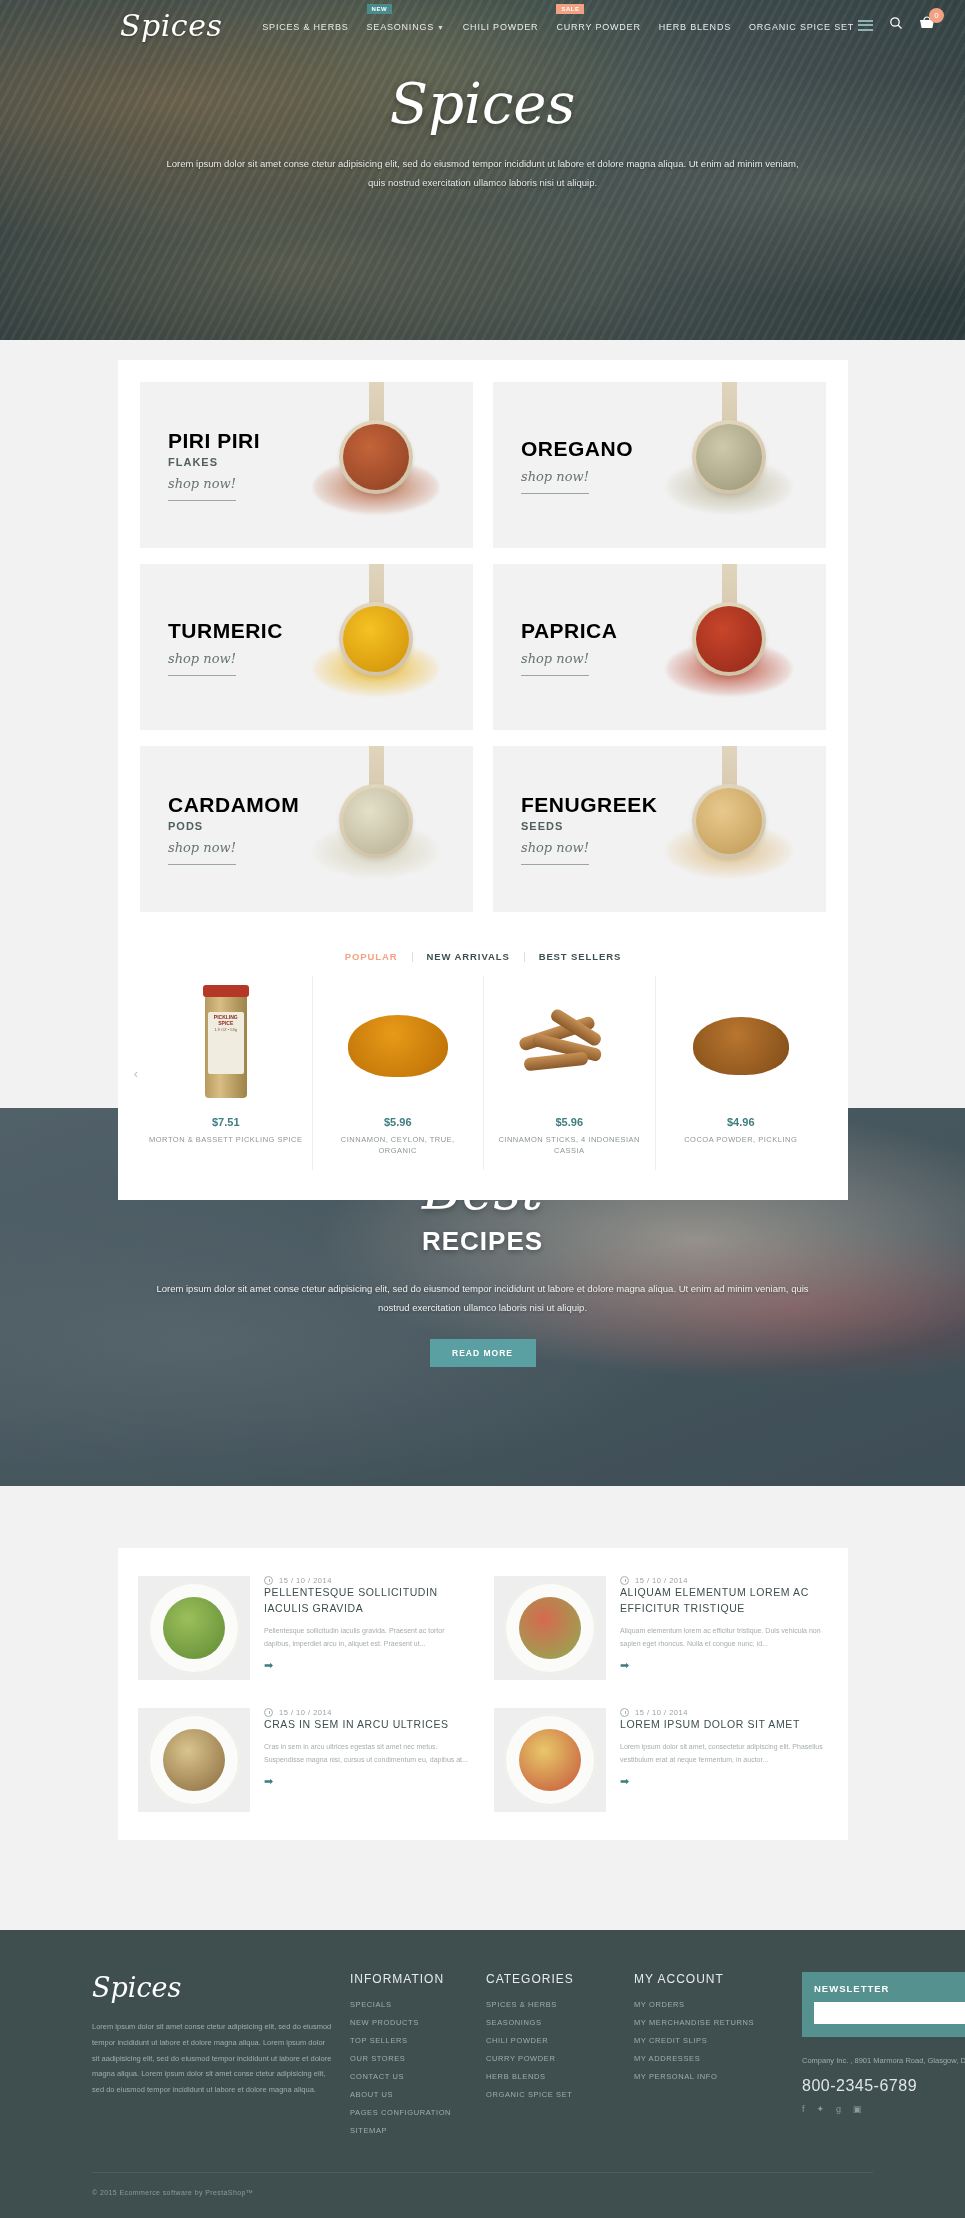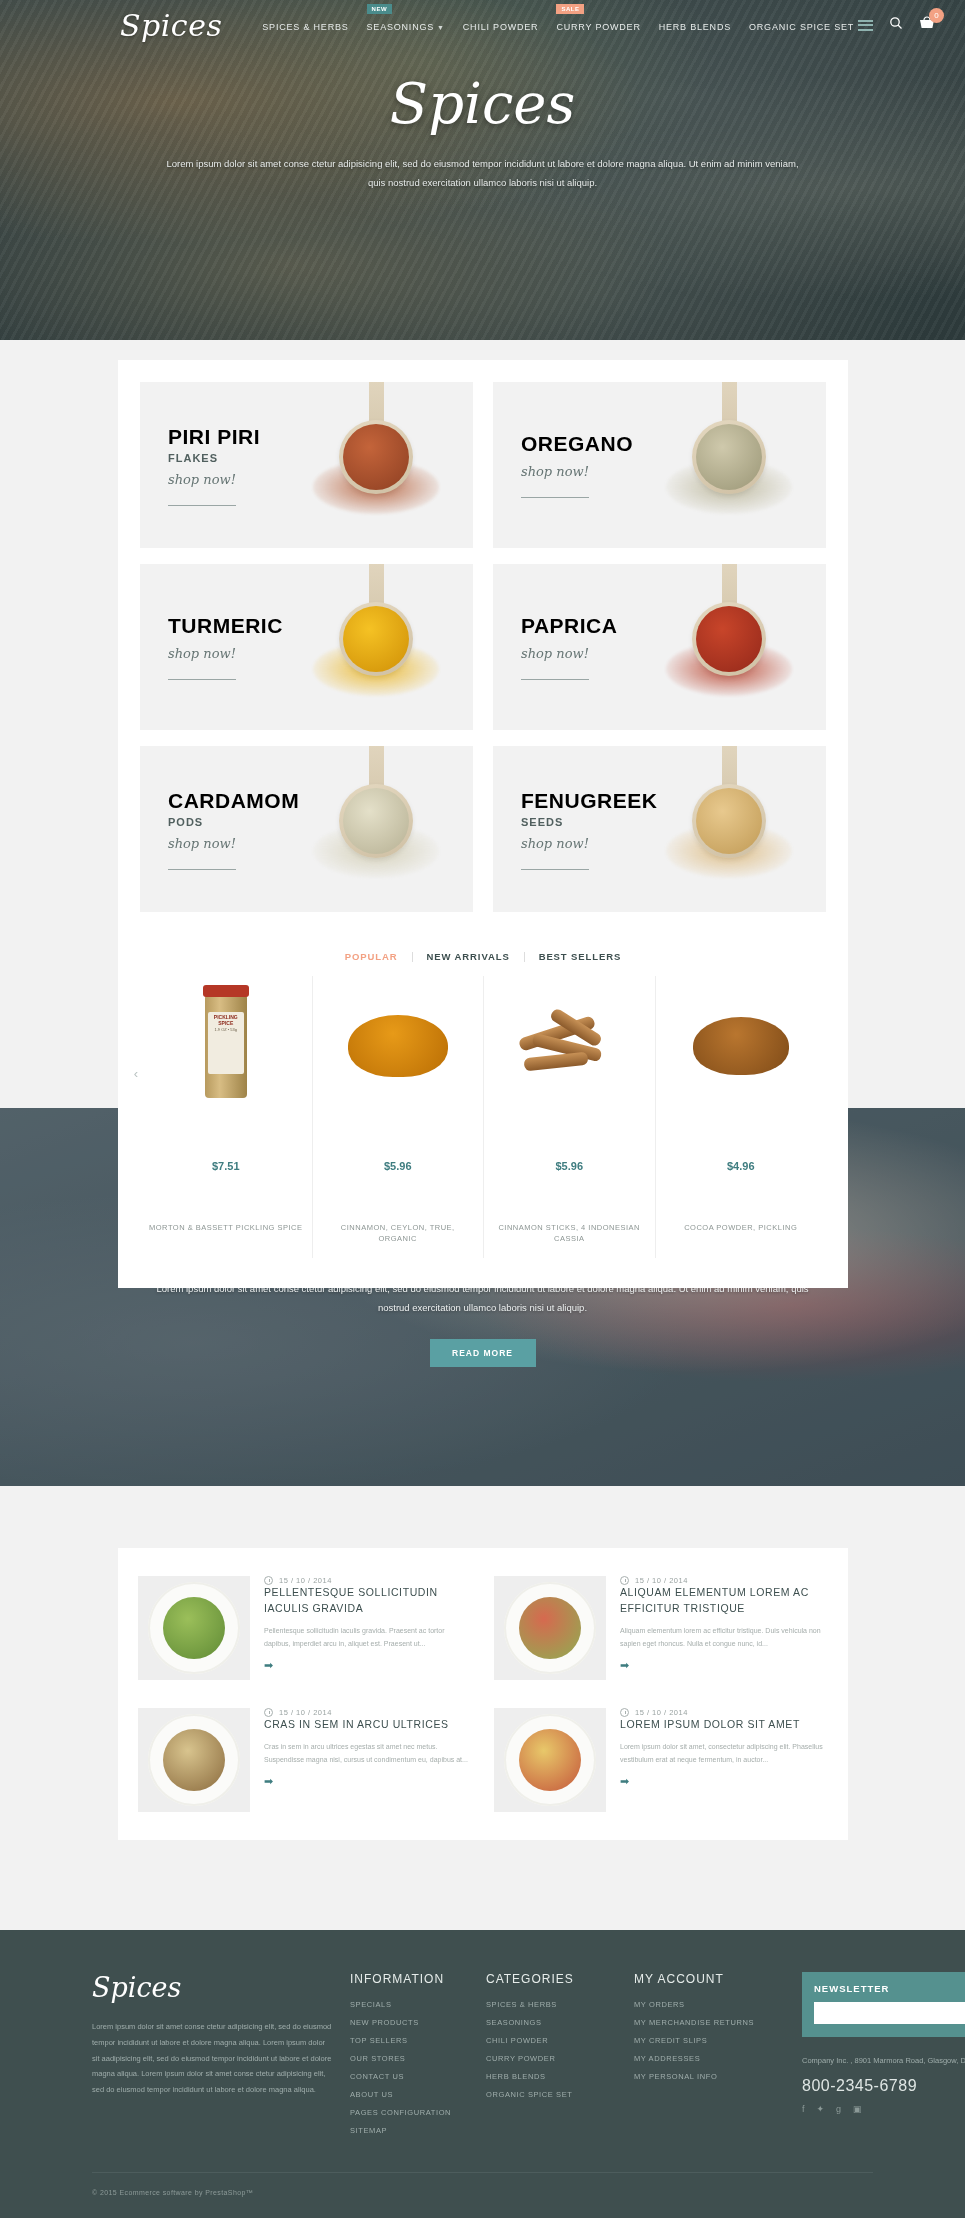--- a/index.html
+++ b/index.html
@@ -80,21 +80,21 @@
   .tile {
     position:relative; height:166px; background:#f2f2f2; overflow:hidden;
     display:flex; align-items:center; cursor:pointer;
   }
   .tile-txt { padding-left:28px; position:relative; z-index:3; }
   .tile-name { font-size:21px; font-weight:bold; letter-spacing:.5px; color:#000000; }
   .tile-sub { font-size:11px; font-weight:bold; letter-spacing:1px; color:#51605f; margin-top:3px; }
   .tile-cta {
     font-family:"DejaVu Serif", serif; font-style:italic; font-size:13px;
     color:#667574; margin-top:8px; border-bottom:1px solid #9aa6a5;
-    display:inline-block; padding-bottom:18px;
+    display:inline-block; padding-bottom:9px;
   }
   .spoon { position:absolute; right:22px; top:0; bottom:0; width:150px; }
   .spoon .handle {
     position:absolute; left:50%; top:-42px; width:15px; height:86px;
     margin-left:-7px; border-radius:7px 7px 3px 3px;
     background:linear-gradient(180deg,#e8ddc8,#d8cbb1);
   }
   .spoon .bowl {
     position:absolute; left:50%; top:38px; width:74px; height:74px;
     margin-left:-37px; border-radius:50%;
@@ -130,21 +130,21 @@
   .tab {
     font-size:9.5px; font-weight:bold; letter-spacing:.9px; padding:0 14px;
     color:#3d4f4f; cursor:pointer; border-right:1px solid #ddd; line-height:1;
   }
   .tab:last-child { border-right:none; }
   .tab.active { color:#f3a183; }
 
   .prodrow { position:relative; display:grid; grid-template-columns:repeat(4,1fr); }
   .prod {
     border-left:1px solid #eee; padding:10px 8px 14px; text-align:center;
-    min-height:190px; display:flex; flex-direction:column; cursor:pointer;gap:44px;
+    min-height:190px; display:flex; flex-direction:column; cursor:pointer;
   }
   .prod:first-child { border-left:none; }
   .prod-img { height:120px; display:flex; align-items:center; justify-content:center; }
   .price { font-size:11px; color:#3f7d80; font-weight:bold; margin-top:10px; }
   .pname { font-size:7.5px; color:#8d9694; letter-spacing:.5px; margin-top:6px; line-height:1.5; }
   .arrowbtn {
     position:absolute; top:90px; width:16px; height:16px; color:#b9c2c1;
     font-size:13px; display:flex; align-items:center; justify-content:center; cursor:pointer;
   }
   .arrowbtn.left { left:-12px; }

